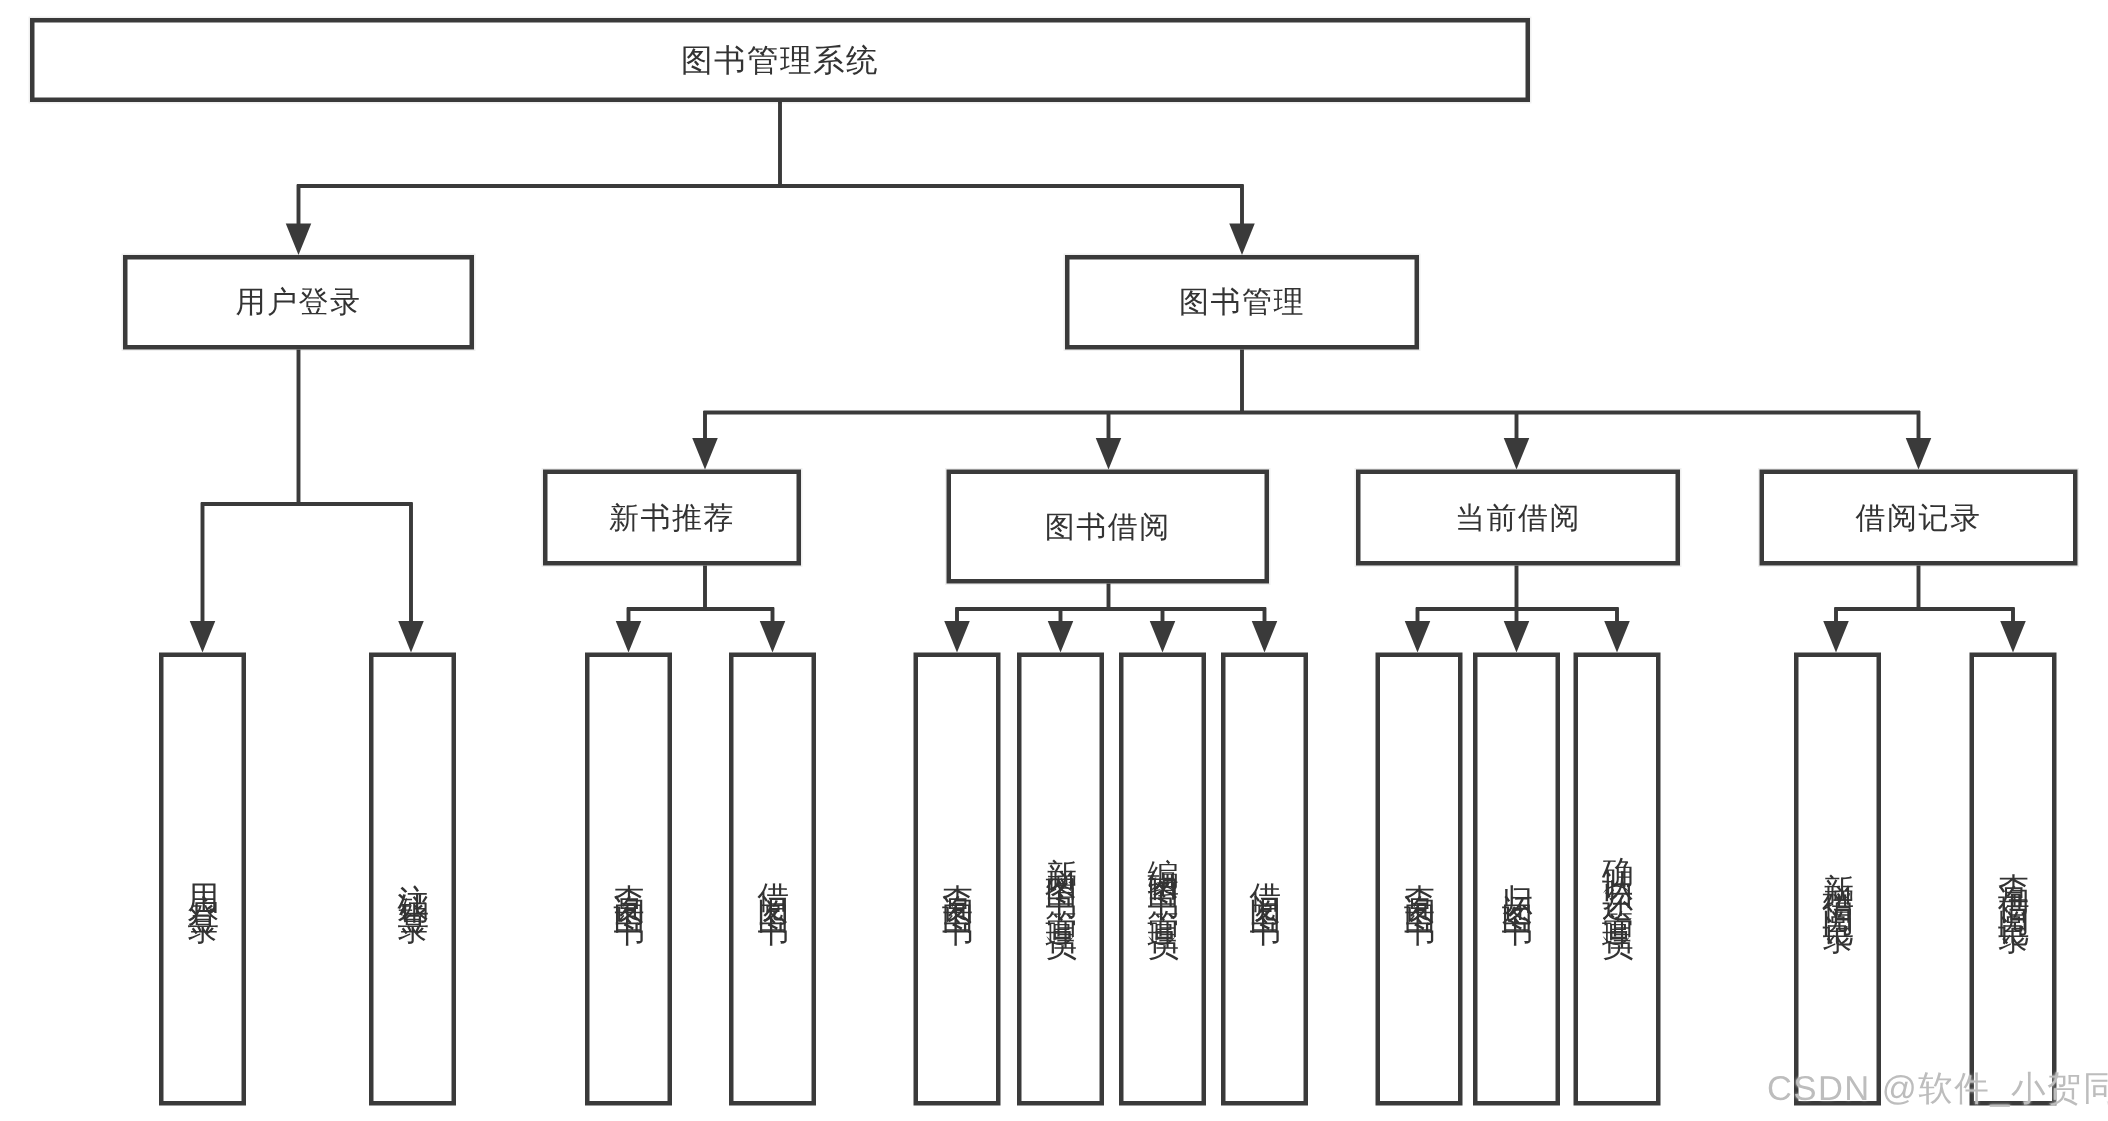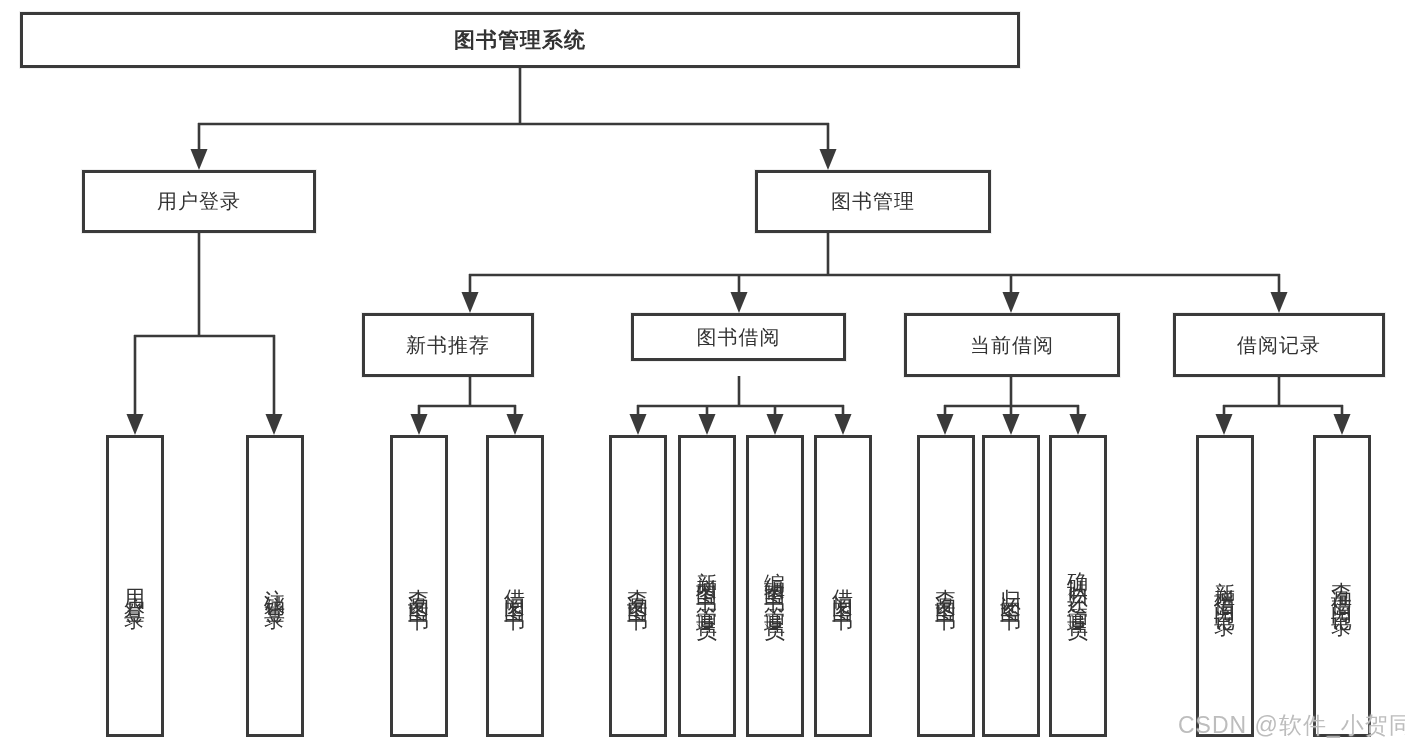--- a/index.html
+++ b/index.html
@@ -33,25 +33,25 @@
     border: 3px solid var(--line);
     background: var(--bg);
     color: var(--text);
     display: flex;
     align-items: center;
     justify-content: center;
     font-size: 20px;
     letter-spacing: 1px;
     box-shadow: 0 0 0 1px rgba(0,0,0,0.06);
   }
-  .node.root  { left: 20px;  top: 12px;  width: 1000px; height: 56px; font-size: 21px; font-weight: bold; }
+  .node.root  { left: 20px;  top: 12px;  width: 1000px; height: 56px; font-size: 21px; }
   .node.lvl2a { left: 82px;  top: 170px; width: 234px;  height: 63px; }
-  .node.lvl2b { left: 710px; top: 170px; width: 236px;  height: 63px; margin-left: 45px; }
+  .node.lvl2b { left: 710px; top: 170px; width: 236px;  height: 63px; }
   .node.lvl3a { left: 362px; top: 313px; width: 172px;  height: 64px; }
-  .node.lvl3b { left: 631px; top: 313px; width: 215px;  height: 48px; }
+  .node.lvl3b { left: 631px; top: 313px; width: 215px;  height: 76px; }
   .node.lvl3c { left: 904px; top: 313px; width: 216px;  height: 64px; }
   .node.lvl3d { left: 1173px;top: 313px; width: 212px;  height: 64px; }
   .leaf {
     position: absolute;
     top: 435px;
     width: 58px;
     height: 302px;
     border: 3px solid var(--line);
     background: var(--bg);
     color: var(--text);

